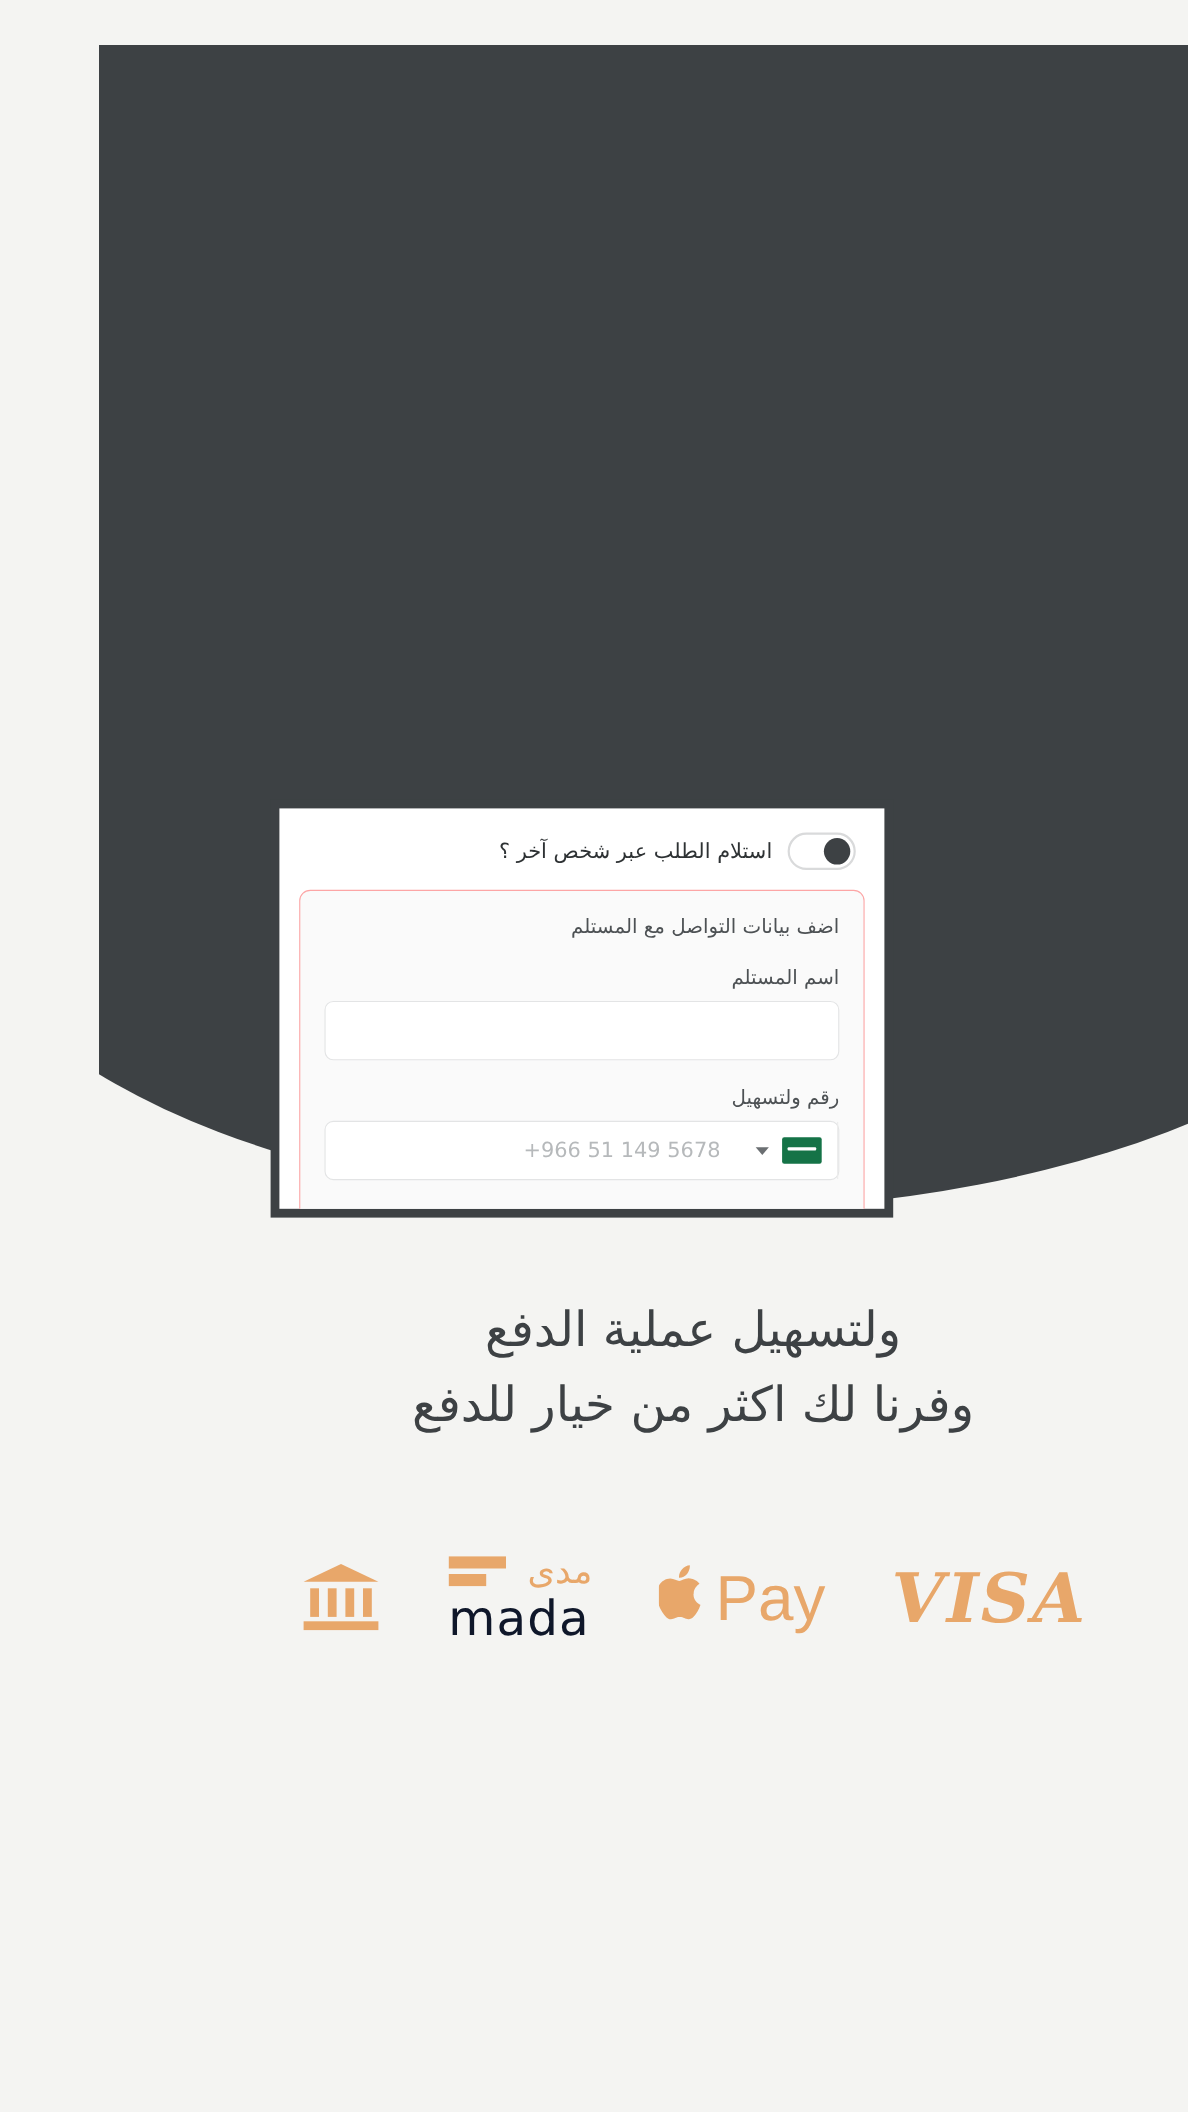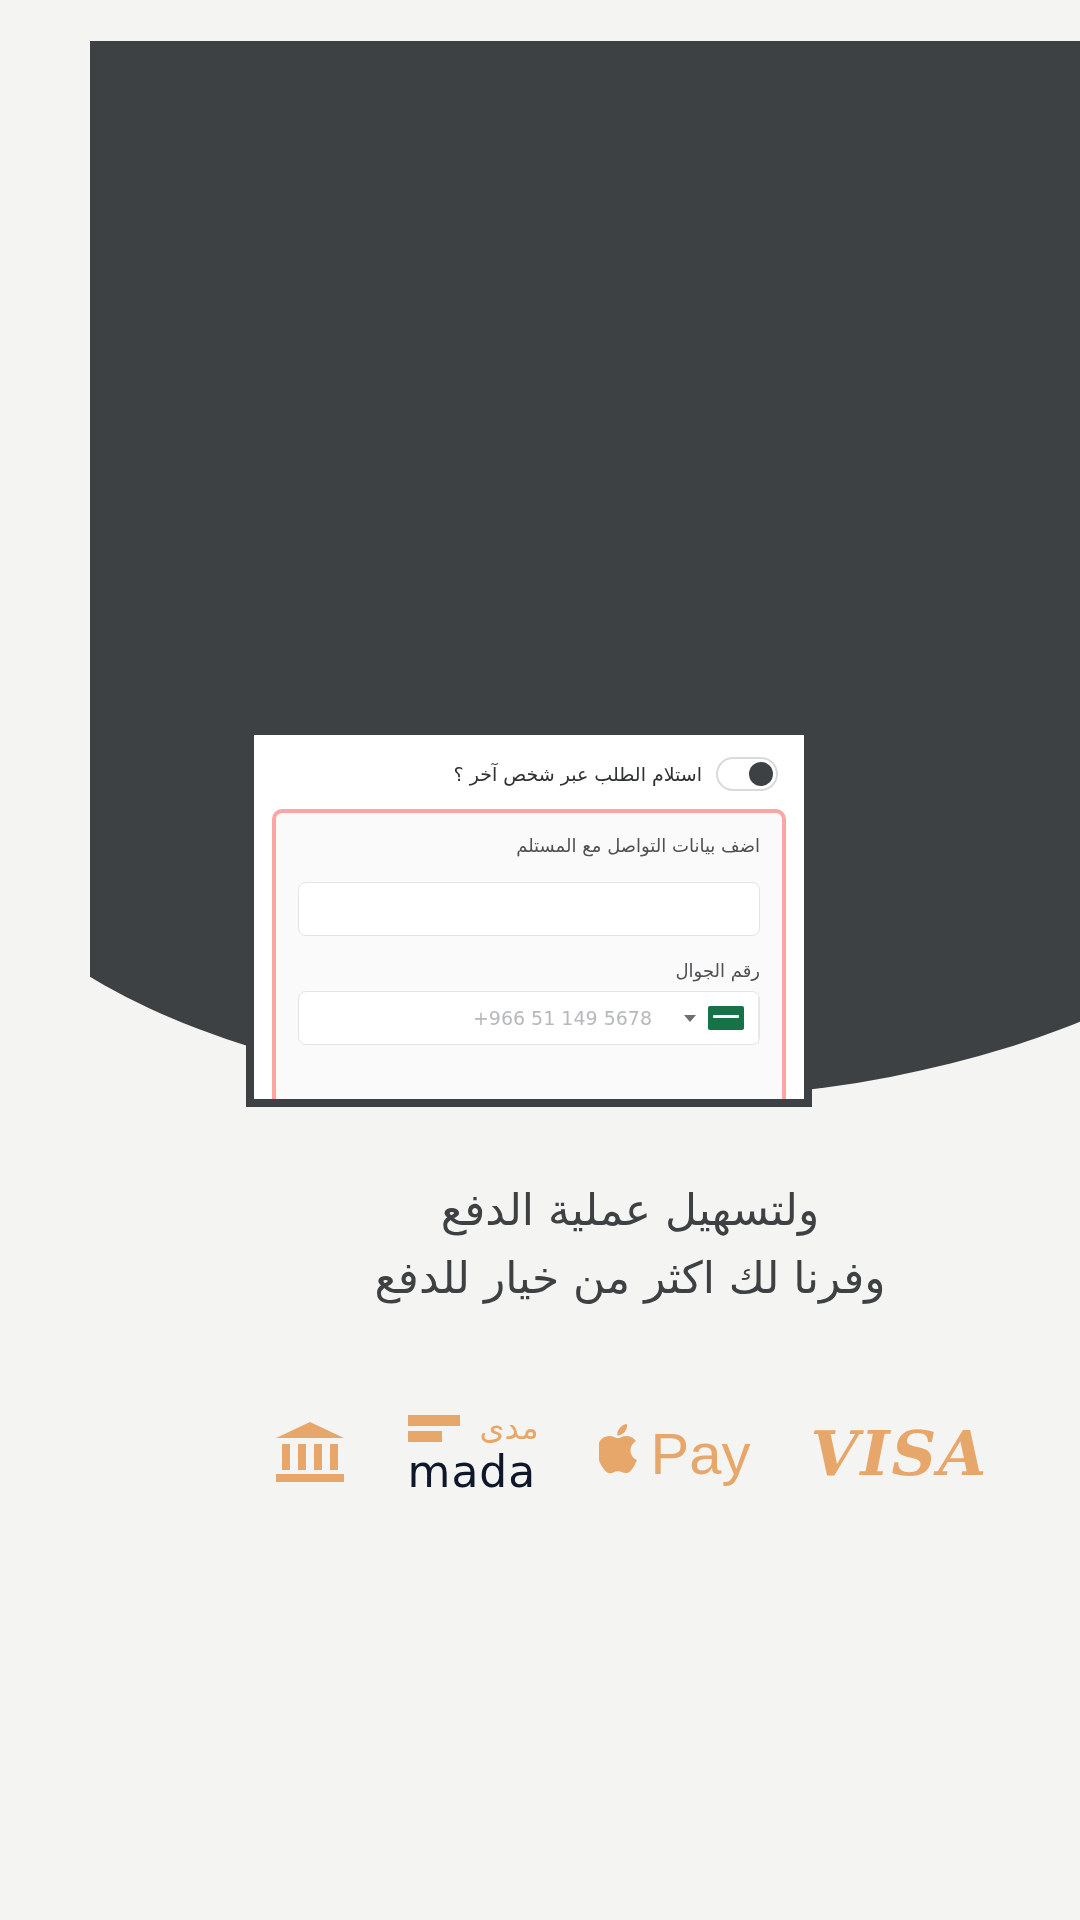--- a/index.html
+++ b/index.html
@@ -113,21 +113,21 @@
 
   .shot-toggle-label {
     font-size: 19px;
     color: #2e3234;
     white-space: nowrap;
   }
 
   .panel {
     margin: 0 18px;
     background: #fafafa;
-    border: 4px solid #fca5a5;
+    border: 1px solid #fca5a5;
     border-radius: 10px;
     padding: 22px 22px 26px 22px;
     height: 310px;
   }
 
   .panel-title {
     font-size: 18px;
     color: #4d5154;
     text-align: right;
     margin-bottom: 26px;
@@ -288,23 +288,24 @@
       <div class="shot-row">
         <div class="toggle">
           <div class="knob"></div>
         </div>
         <div class="shot-toggle-label">استلام الطلب عبر شخص آخر ؟</div>
       </div>
 
       <div class="panel">
         <div class="panel-title">اضف بيانات التواصل مع المستلم</div>
 
+        <div class="field-label">اسم المستلم</div>
         <div class="input-box"></div>
 
-        <div class="field-label">رقم الجوال</div>
+        <div class="field-label">رقم ولتسهيل</div>
         <div class="phone-box">
           <div class="phone-placeholder">+966 51 149 5678</div>
           <div class="phone-country">
             <div class="flag"></div>
             <div class="chev"></div>
           </div>
         </div>
       </div>
 
     </div>

